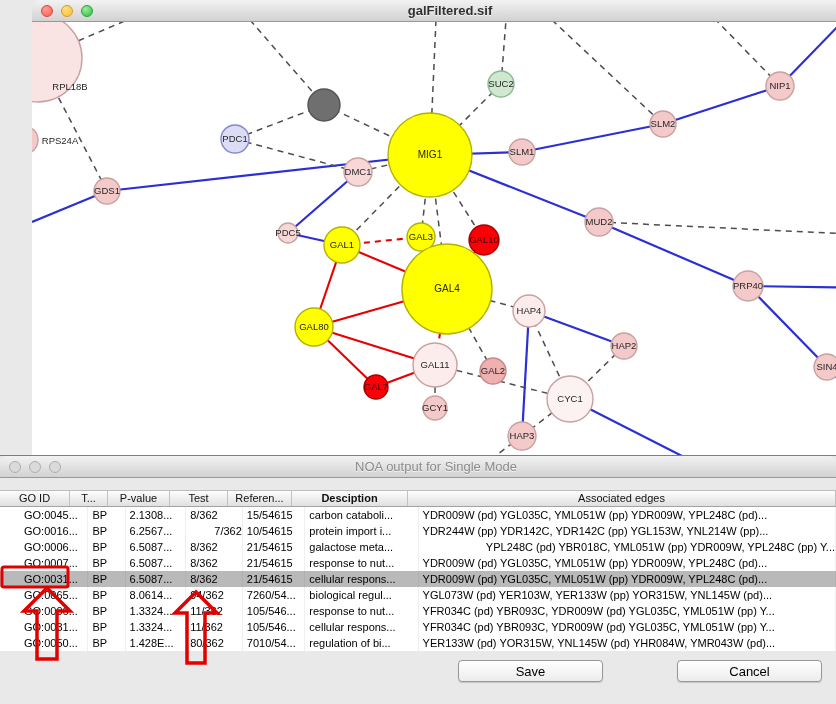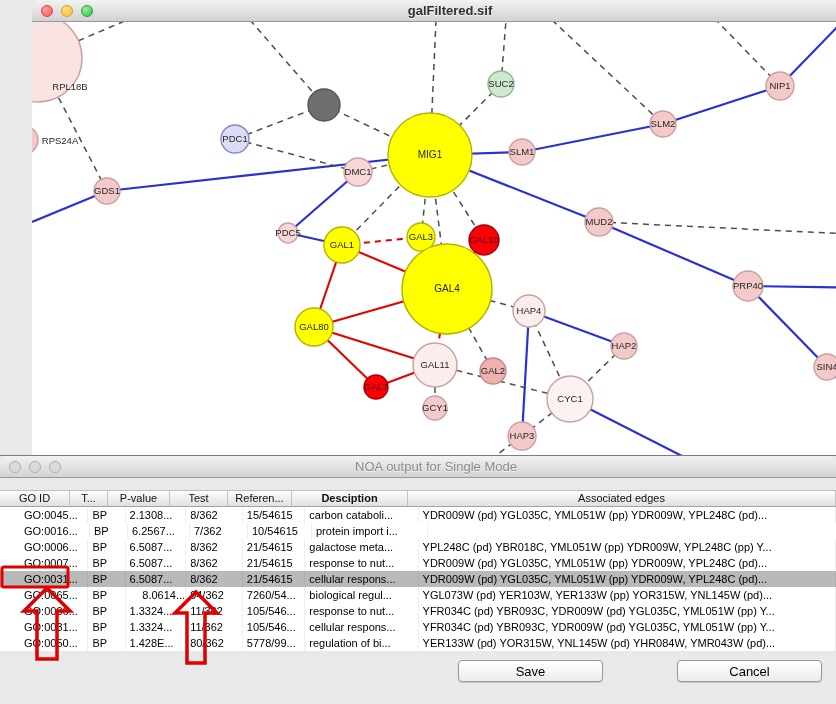--- a/index.html
+++ b/index.html
@@ -224,32 +224,33 @@
           <div class="td" style="width: 62px;">2.1308...</div>
           <div class="td" style="width: 58px;">8/362</div>
           <div class="td" style="width: 64px;">15/54615</div>
           <div class="td" style="width: 116px;">carbon cataboli...</div>
           <div class="td" style="width: 428px;">YDR009W (pd) YGL035C, YML051W (pp) YDR009W, YPL248C (pd)...</div>
         </div>
         <div class="tr">
           <div class="td" style="width: 70px;">GO:0016...</div>
           <div class="td" style="width: 38px;">BP</div>
           <div class="td" style="width: 62px;">6.2567...</div>
-          <div class="td" style="width: 58px;">7/362</div>
+          <div class="td" style="width: 58px; text-align: right;">7/362</div>
           <div class="td" style="width: 64px;">10/54615</div>
           <div class="td" style="width: 116px;">protein import i...</div>
+          <div class="td" style="width: 428px;">YDR244W (pp) YDR142C, YDR142C (pp) YGL153W, YNL214W (pp)...</div>
         </div>
         <div class="tr">
           <div class="td" style="width: 70px;">GO:0006...</div>
           <div class="td" style="width: 38px;">BP</div>
           <div class="td" style="width: 62px;">6.5087...</div>
           <div class="td" style="width: 58px;">8/362</div>
           <div class="td" style="width: 64px;">21/54615</div>
           <div class="td" style="width: 116px;">galactose meta...</div>
-          <div class="td" style="width: 428px;">YPL248C (pd) YBR018C, YML051W (pp) YDR009W, YPL248C (pp) Y...</div>
+          <div class="td" style="width: 428px; text-align: right;">YPL248C (pd) YBR018C, YML051W (pp) YDR009W, YPL248C (pp) Y...</div>
         </div>
         <div class="tr">
           <div class="td" style="width: 70px;">GO:0007...</div>
           <div class="td" style="width: 38px;">BP</div>
           <div class="td" style="width: 62px;">6.5087...</div>
           <div class="td" style="width: 58px;">8/362</div>
           <div class="td" style="width: 64px;">21/54615</div>
           <div class="td" style="width: 116px;">response to nut...</div>
           <div class="td" style="width: 428px;">YDR009W (pd) YGL035C, YML051W (pp) YDR009W, YPL248C (pd)...</div>
         </div>
@@ -258,21 +259,21 @@
           <div class="td" style="width: 38px;">BP</div>
           <div class="td" style="width: 62px;">6.5087...</div>
           <div class="td" style="width: 58px;">8/362</div>
           <div class="td" style="width: 64px;">21/54615</div>
           <div class="td" style="width: 116px;">cellular respons...</div>
           <div class="td" style="width: 428px;">YDR009W (pd) YGL035C, YML051W (pp) YDR009W, YPL248C (pd)...</div>
         </div>
         <div class="tr">
           <div class="td" style="width: 70px;">GO:0065...</div>
           <div class="td" style="width: 38px;">BP</div>
-          <div class="td" style="width: 62px; text-align: right;">8.0614...</div>
+          <div class="td" style="width: 62px;">8.0614...</div>
           <div class="td" style="width: 58px;">94/362</div>
           <div class="td" style="width: 64px;">7260/54...</div>
           <div class="td" style="width: 116px;">biological regul...</div>
           <div class="td" style="width: 428px;">YGL073W (pd) YER103W, YER133W (pp) YOR315W, YNL145W (pd)...</div>
         </div>
         <div class="tr">
           <div class="td" style="width: 70px;">GO:0006...</div>
           <div class="td" style="width: 38px;">BP</div>
           <div class="td" style="width: 62px;">1.3324...</div>
           <div class="td" style="width: 58px;">11/362</div>
@@ -287,21 +288,21 @@
           <div class="td" style="width: 58px;">11/362</div>
           <div class="td" style="width: 64px;">105/546...</div>
           <div class="td" style="width: 116px;">cellular respons...</div>
           <div class="td" style="width: 428px;">YFR034C (pd) YBR093C, YDR009W (pd) YGL035C, YML051W (pp) Y...</div>
         </div>
         <div class="tr">
           <div class="td" style="width: 70px;">GO:0050...</div>
           <div class="td" style="width: 38px;">BP</div>
           <div class="td" style="width: 62px;">1.428E...</div>
           <div class="td" style="width: 58px;">80/362</div>
-          <div class="td" style="width: 64px;">5778/99...</div>
+          <div class="td" style="width: 64px;">7010/54...</div>
           <div class="td" style="width: 116px;">regulation of bi...</div>
           <div class="td" style="width: 428px;">YER133W (pd) YOR315W, YNL145W (pd) YHR084W, YMR043W (pd)...</div>
         </div>
       </div>
   </div>
 
   <button class="mac-btn" id="cancel-btn">Cancel</button>
   <button class="mac-btn" id="save-btn">Save</button>
 </div>
 

